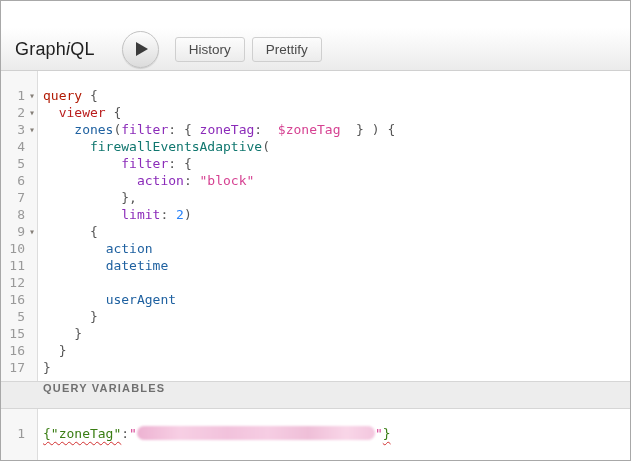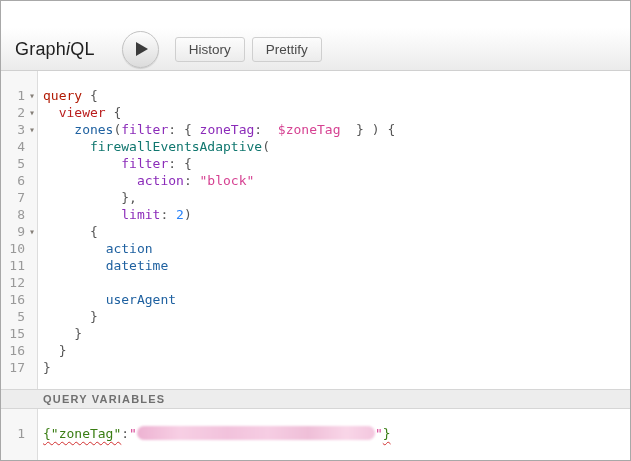--- a/index.html
+++ b/index.html
@@ -88,22 +88,22 @@
     display: inline-block; width: 238px; height: 14px;
     border-radius: 7px; vertical-align: -2px;
     background: linear-gradient(90deg,
       #edb2d2 0%, #f7cfe4 18%, #f2c2dc 38%, #f6cde3 55%,
       #efbfd8 72%, #f9d6e8 88%, #f3c6de 100%);
     filter: blur(1.2px);
   }
 
   
   .varbar {
-    flex: none; height: 20px;
-    display: flex; align-items: center;
+    flex: none; height: 28px;
+    display: flex; align-items: flex-start;
     padding-left: 42px;
     background: #ededed;
     border-top: 1px solid #d6d6d6;
     border-bottom: 1px solid #d6d6d6;
     cursor: row-resize;
   }
   .varbar span {
     font-size: 11px; font-weight: bold;
     letter-spacing: 1.2px; color: #707070;
   }

